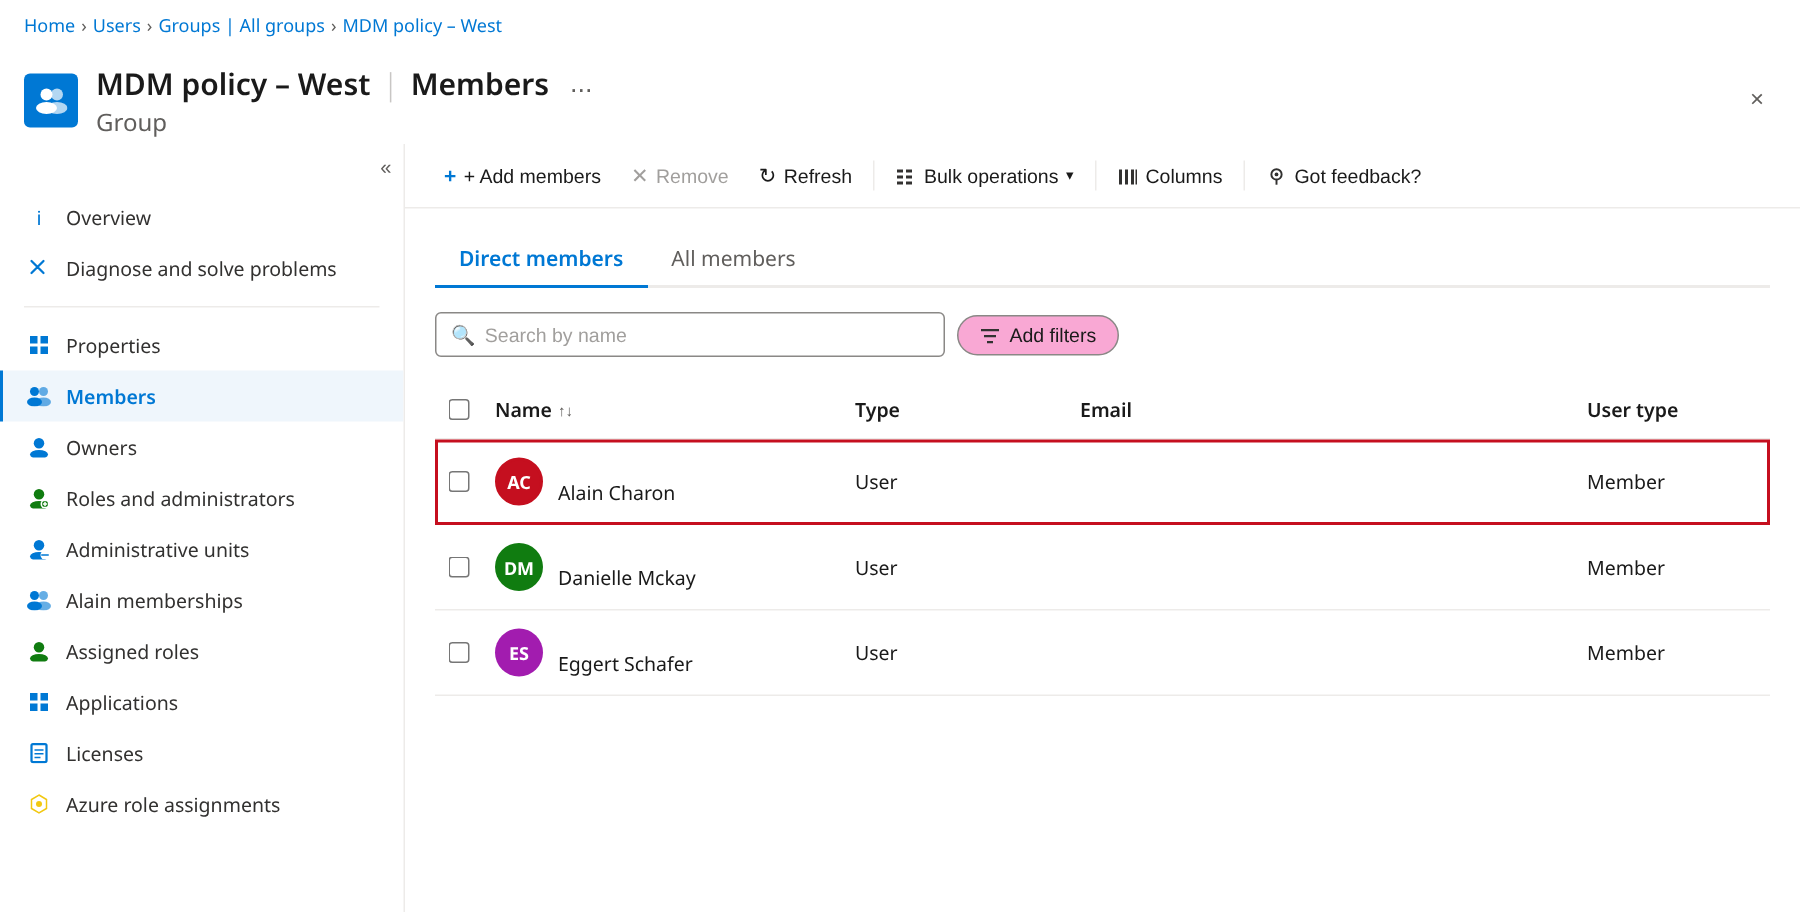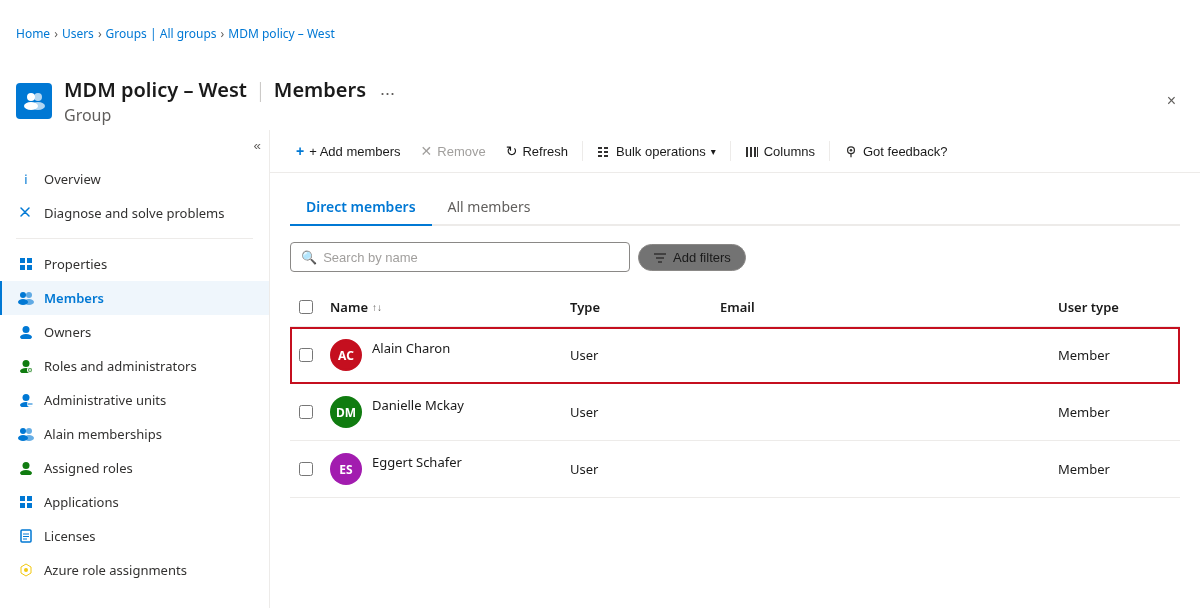--- a/index.html
+++ b/index.html
@@ -1,19 +1,19 @@
 <!DOCTYPE html>
 <html><head>
   <meta charset="utf-8">
   <style>
     * { box-sizing: border-box; margin: 0; padding: 0; }
     body { font-family: 'Segoe UI', system-ui, sans-serif; font-size: 13px; color: #1a1a1a; background: #fff; height: 608px; overflow: hidden; display: flex; flex-direction: column; }
 
     
-    .breadcrumb { padding: 25px 16px; font-size: 12px; color: #0078d4; display: flex; align-items: center; gap: 4px; border-bottom: 1px solid transparent; }
+    .breadcrumb { padding: 8px 16px; font-size: 12px; color: #0078d4; display: flex; align-items: center; gap: 4px; border-bottom: 1px solid transparent; }
     .breadcrumb span { color: #605e5c; }
     .breadcrumb a { color: #0078d4; text-decoration: none; cursor: pointer; }
     .breadcrumb .sep { color: #605e5c; }
 
     
     .page-header { display: flex; align-items: center; padding: 8px 16px 4px 16px; gap: 12px; }
     .page-header-icon { width: 36px; height: 36px; background: #0078d4; border-radius: 4px; display: flex; align-items: center; justify-content: center; flex-shrink: 0; }
     .page-header-icon svg { fill: white; }
     .page-header-text { flex: 1; }
     .page-header-title { font-size: 20px; font-weight: 600; color: #1a1a1a; display: flex; align-items: center; gap: 8px; }
@@ -50,30 +50,30 @@
     .tabs { display: flex; gap: 0; border-bottom: 2px solid #edebe9; margin-bottom: 16px; }
     .tab { padding: 8px 16px; cursor: pointer; font-size: 14px; color: #605e5c; border-bottom: 2px solid transparent; margin-bottom: -2px; font-weight: 400; }
     .tab.active { color: #0078d4; border-bottom: 2px solid #0078d4; font-weight: 600; }
 
     
     .search-row { display: flex; align-items: center; gap: 8px; margin-bottom: 16px; }
     .search-box { display: flex; align-items: center; gap: 6px; border: 1px solid #8a8886; border-radius: 4px; padding: 5px 10px; width: 340px; background: white; }
     .search-box input { border: none; outline: none; font-size: 13px; color: #be185d; width: 100%; background: transparent; }
     .search-box input::placeholder { color: #a19f9d; }
     .search-icon { color: #605e5c; font-size: 13px; }
-    .filter-btn { display: flex; align-items: center; gap: 6px; padding: 5px 14px; border: 1px solid #8a8886; border-radius: 16px; background: #737373; cursor: pointer; font-size: 13px; color: #1a1a1a; }
+    .filter-btn { display: flex; align-items: center; gap: 6px; padding: 5px 14px; border: 1px solid #8a8886; border-radius: 16px; background: #f9a8d4; cursor: pointer; font-size: 13px; color: #1a1a1a; }
 
     
     .table-container { width: 100%; }
     .table-header { display: grid; grid-template-columns: 32px 240px 150px 1fr 130px; align-items: center; padding: 6px 0; border-bottom: 1px solid #edebe9; gap: 0; }
     .th { font-size: 13px; font-weight: 600; color: #1a1a1a; padding: 4px 8px; display: flex; align-items: center; gap: 4px; }
     .th .sort-icon { font-size: 10px; color: #605e5c; }
     .table-row { display: grid; grid-template-columns: 32px 240px 150px 1fr 130px; align-items: center; padding: 6px 0; border-bottom: 1px solid #edebe9; cursor: pointer; }
     .td { font-size: 13px; color: #1a1a1a; padding: 6px 8px; }
-    .td.name-cell { display: flex; align-items: flex-start; gap: 10px; }
+    .td.name-cell { display: flex; align-items: flex-end; gap: 10px; }
 
     
     .avatar { width: 32px; height: 32px; border-radius: 50%; display: flex; align-items: center; justify-content: center; font-size: 12px; font-weight: 700; color: white; flex-shrink: 0; }
     .avatar.red { background: #c50f1f; }
     .avatar.green-dark { background: #107c10; }
     .avatar.teal { background: #a21caf; }
     .avatar-outlined { border: 2px solid #c50f1f; }
 
     
     .checkbox-cell { display: flex; align-items: center; justify-content: center; }

